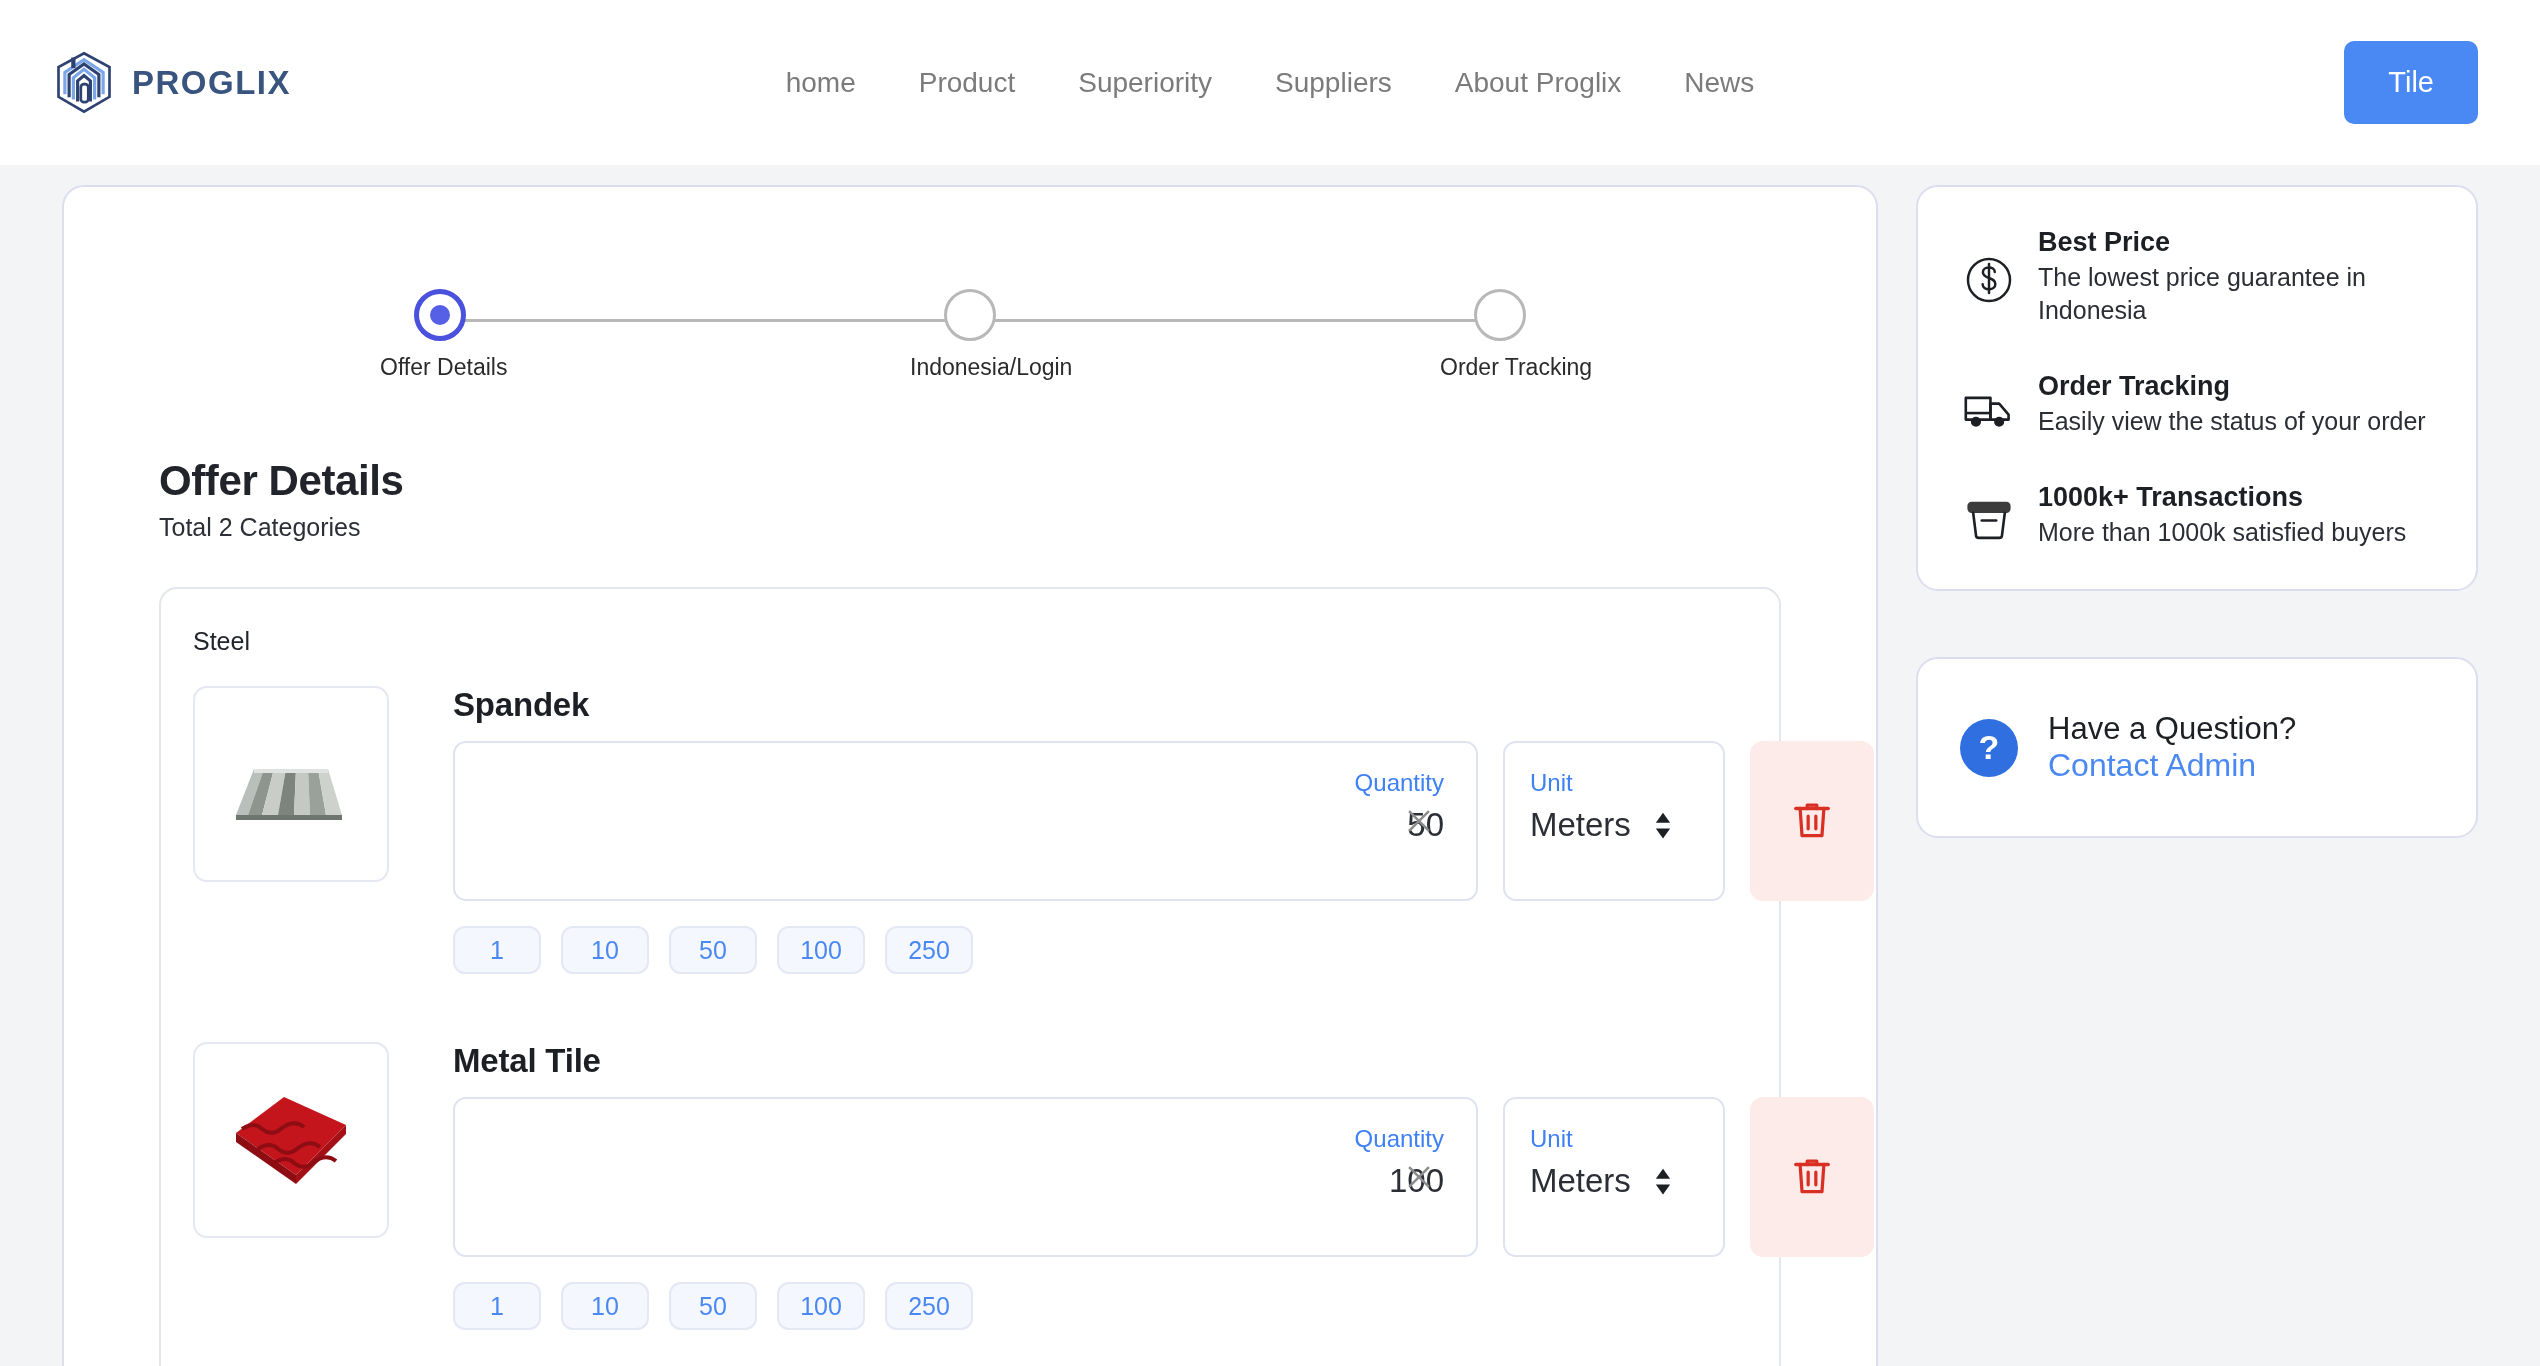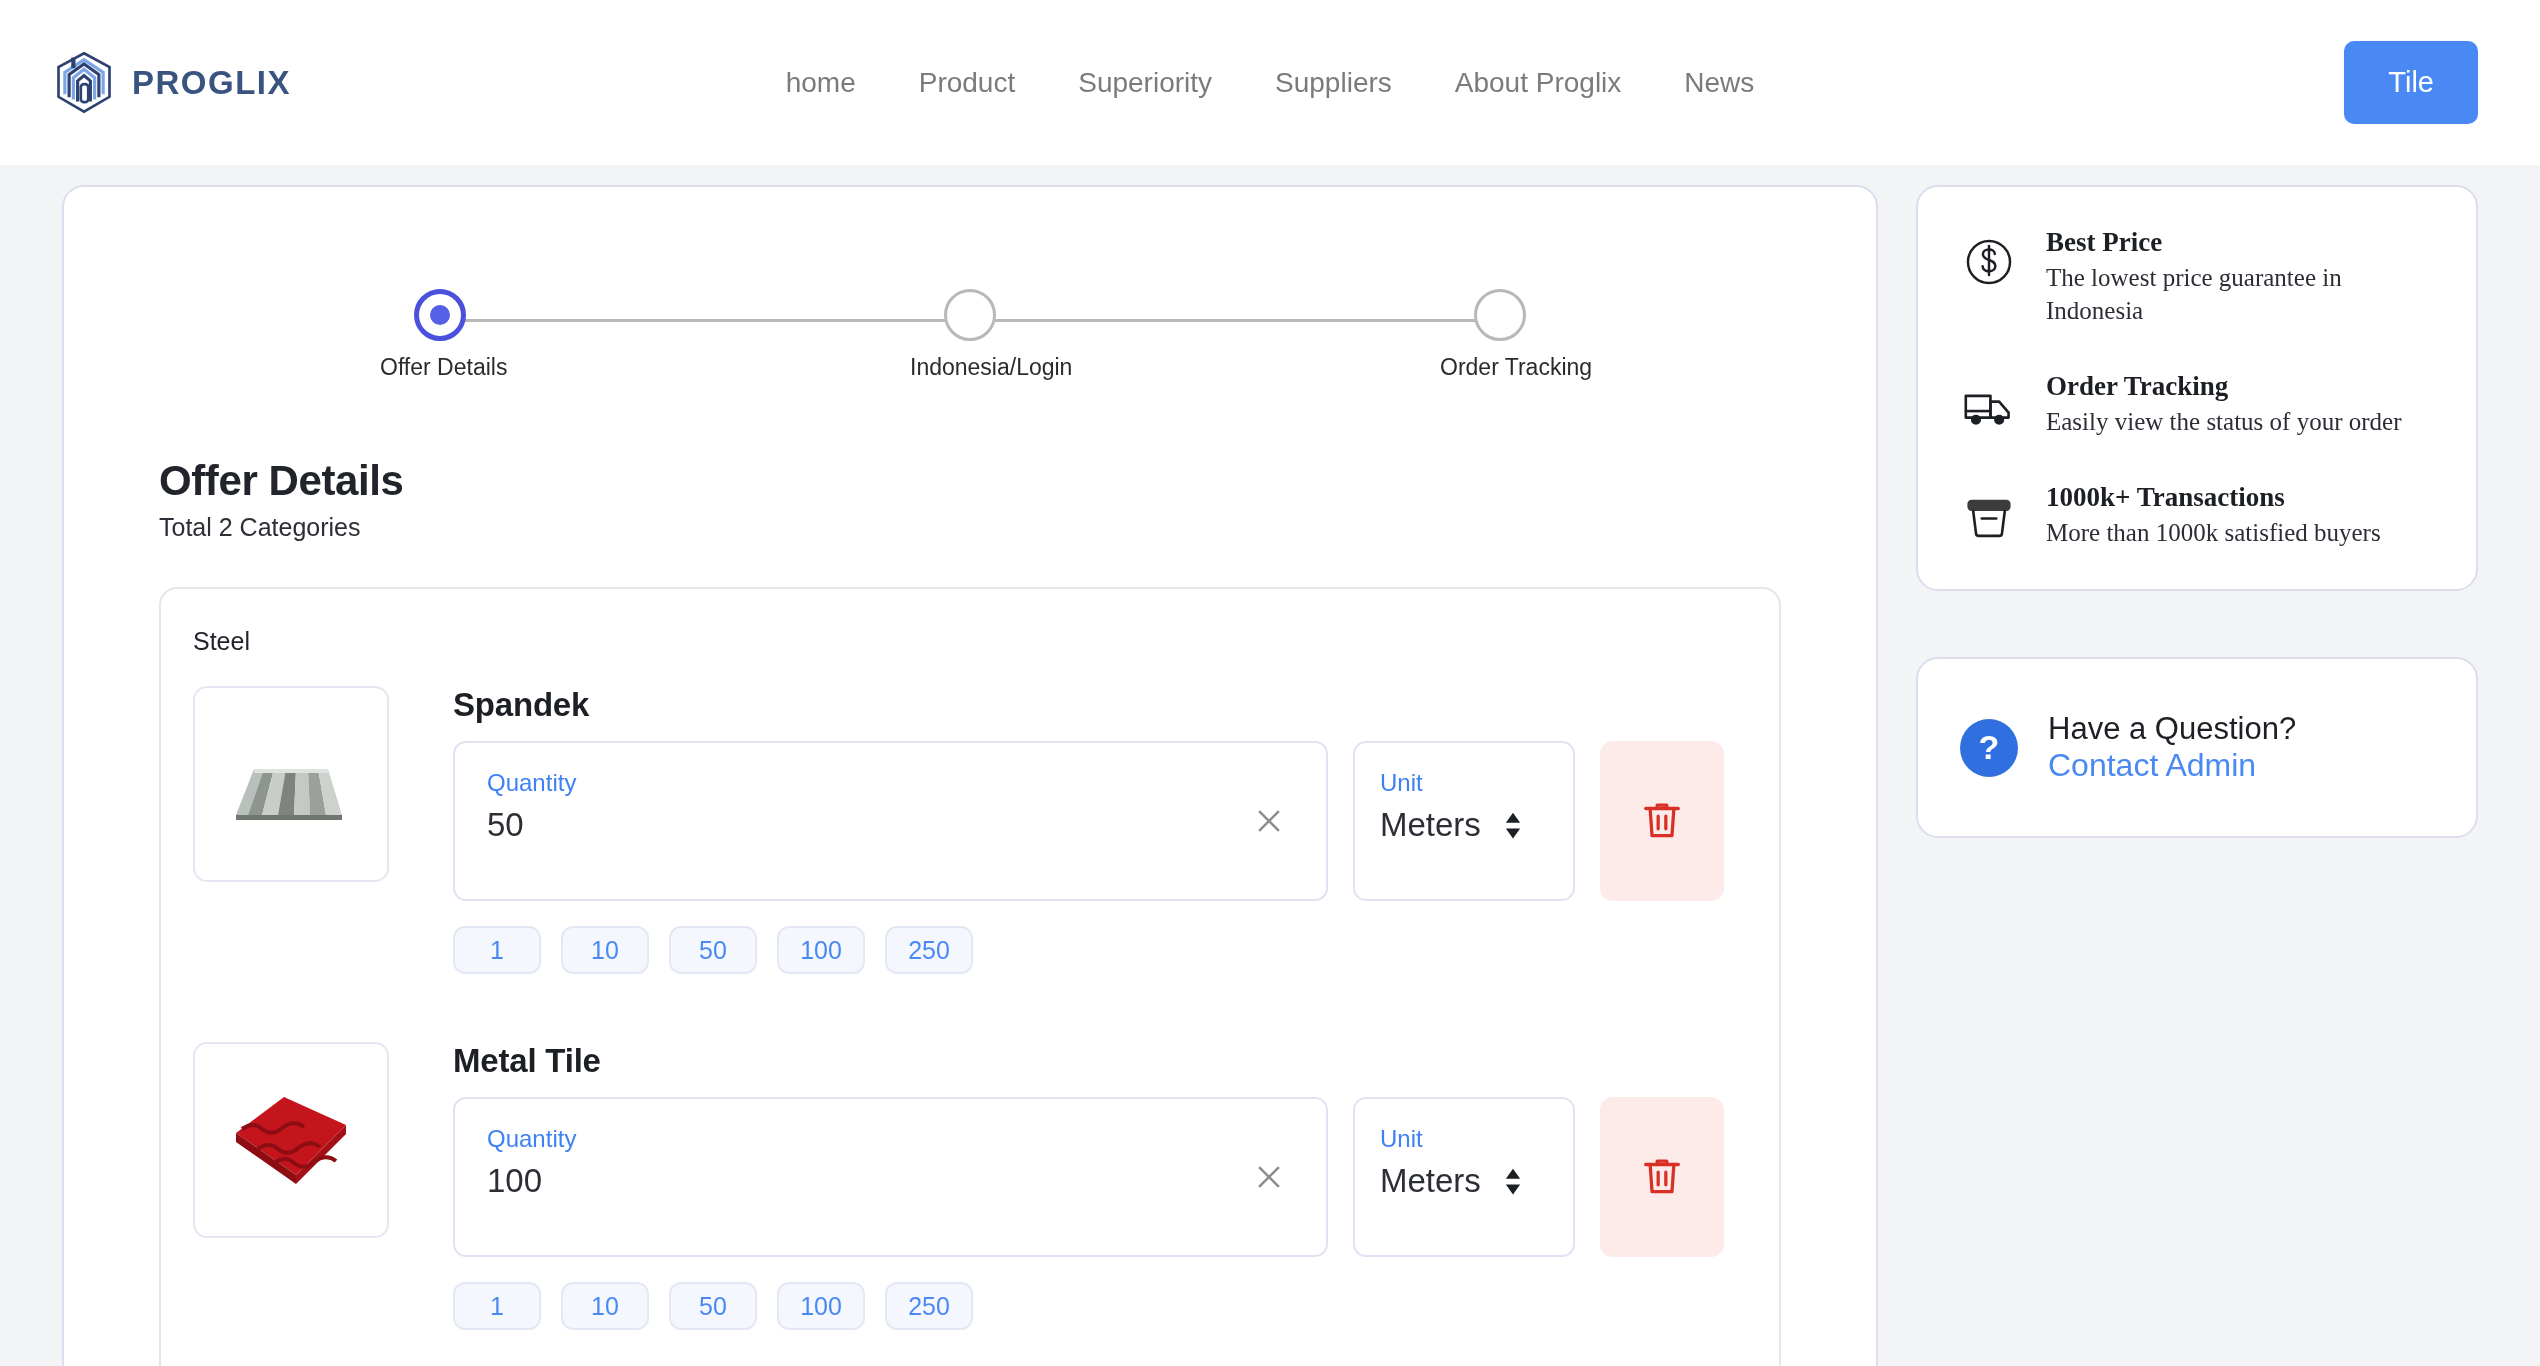--- a/index.html
+++ b/index.html
@@ -166,28 +166,29 @@
     font-size: 33px;
     font-weight: bold;
     color: #1c1f24;
     margin-bottom: 17px;
     letter-spacing: -0.2px;
   }
 
   .field-row { display: flex; align-items: flex-start; gap: 25px; }
 
   .qty-field {
-    width: 875px;
+    width: 1025px;
     height: 160px;
     border: 2px solid #dfe2f0;
     border-radius: 13px;
     background: #ffffff;
     position: relative;
     padding: 26px 32px;
     cursor: text;
+    text-align: right;
   }
   .float-label { font-size: 24px; color: #3d81f5; }
   .field-value { font-size: 33px; color: #2b2e35; margin-top: 9px; }
   .clear-x {
     position: absolute;
     right: 40px;
     top: 50%;
     transform: translateY(-50%);
     width: 34px; height: 34px;
     cursor: pointer;
@@ -240,21 +241,21 @@
   
   .rail { width: 562px; flex: 0 0 562px; }
   .rail-card {
     background: #ffffff;
     border: 2px solid #dcdef0;
     border-radius: 22px;
     padding: 40px 42px;
   }
   .rail-card + .rail-card { margin-top: 66px; }
 
-  .benefit { display: flex; align-items: flex-start; gap: 28px; font-family: Liberation Serif, serif; }
+  .benefit { display: flex; align-items: center; gap: 20px; }
   .benefit + .benefit { margin-top: 44px; }
   .benefit-icon { width: 58px; height: 58px; flex: 0 0 58px; margin-top: 6px; }
   .benefit-title { font-size: 27px; font-weight: bold; color: #1c1f24; }
   .benefit-desc { font-size: 25px; color: #2b2e35; line-height: 1.32; margin-top: 3px; }
 
   .question { display: flex; align-items: center; gap: 30px; padding: 12px 0; }
   .q-badge {
     width: 58px; height: 58px;
     border-radius: 50%;
     background: #2f6fe0;

